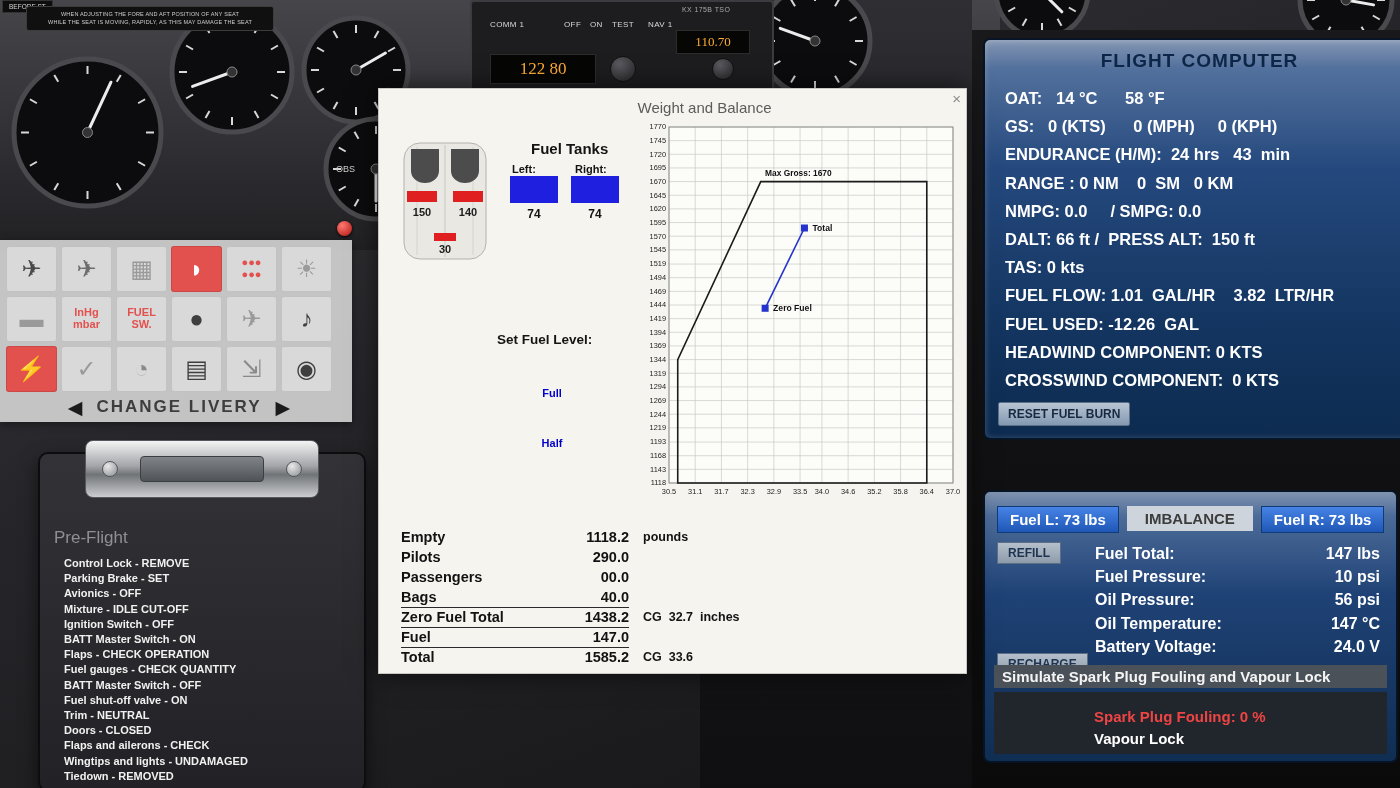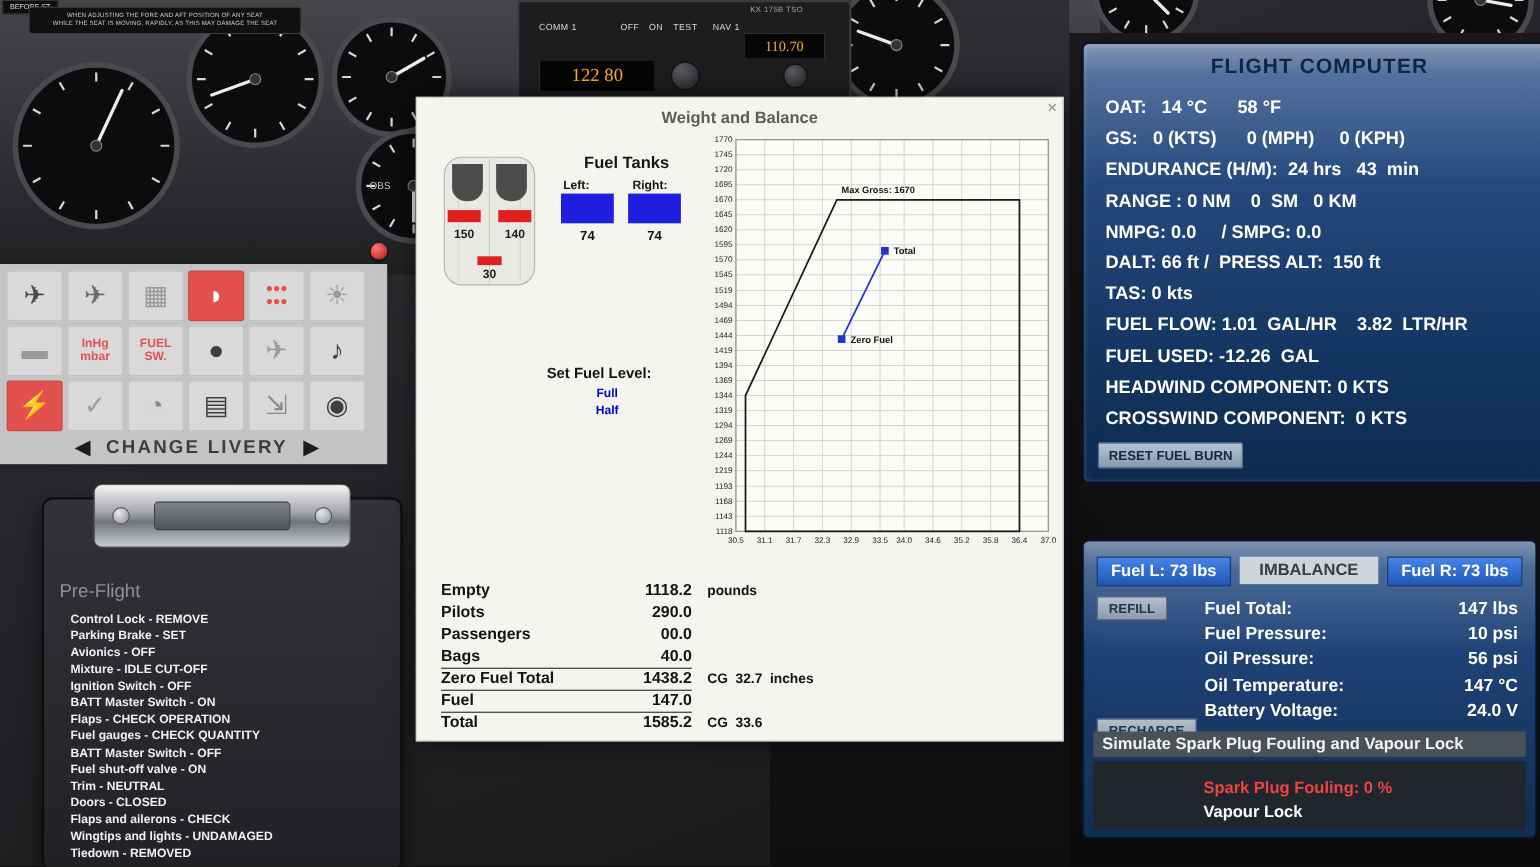--- a/index.html
+++ b/index.html
@@ -53,30 +53,30 @@
               border:1px solid #3b3e42;border-radius:4px;}
   .clip-screw{position:absolute;top:20px;width:14px;height:14px;border-radius:50%;
               background:radial-gradient(circle at 35% 30%,#e9e9e9,#8a8c90);border:1px solid #55585c;}
   .cl-title{position:absolute;left:14px;top:74px;color:#909094;font-size:17px;}
   .cl-items{position:absolute;left:24px;top:102px;right:6px;}
   .cl-item{color:#f1f1f1;font-size:11px;font-weight:bold;line-height:15.2px;white-space:nowrap;}
 
   
   .wb{position:absolute;left:378px;top:88px;width:587px;height:584px;background:#f5f4ef;z-index:5;
       border:1px solid #c9c8c3;box-shadow:0 0 24px rgba(0,0,0,.6);}
-  .wb-title{position:absolute;top:10px;width:100%;text-align:center;color:#5c5c5c;font-weight:bold;font-size:15px;}
+  .wb-title{position:absolute;top:10px;width:100%;text-align:center;color:#5c5c5c;font-weight:normal;font-size:15px;padding-left:32px;}
   .wb-close{position:absolute;right:5px;top:1px;color:#8c8c8c;font-size:15px;cursor:pointer;}
   .wb-plane{position:absolute;left:22px;top:52px;}
   .ft-heading{position:absolute;left:152px;top:51px;font-size:15px;font-weight:bold;color:#141414;}
   .ft-lbl{position:absolute;font-size:11px;font-weight:bold;color:#141414;}
   .ft-bar{position:absolute;width:48px;height:27px;}
   .ft-val{position:absolute;width:48px;text-align:center;font-weight:bold;font-size:12px;color:#141414;}
   .sf-heading{position:absolute;left:118px;top:243px;font-size:13.5px;font-weight:bold;color:#141414;}
   .wb-links{position:absolute;left:118px;top:262px;width:110px;text-align:center;}
-  .wb-link{color:#0000cc;font-size:11px;font-weight:bold;line-height:15px;cursor:pointer;}
+  .wb-link{color:#0000cc;font-size:11px;font-weight:bold;line-height:15px;cursor:pointer;margin-top:35px;}
   .wb-chart{position:absolute;left:256px;top:28px;}
   .wb-table{position:absolute;left:22px;top:438px;width:545px;}
   .wb-row{display:flex;align-items:center;height:20px;}
   .wb-lv{width:228px;display:flex;justify-content:space-between;font-weight:bold;font-size:14.5px;color:#121212;height:100%;align-items:center;}
   .wb-rule{border-bottom:1.6px solid #2a2a2a;}
   .wb-note{margin-left:14px;font-weight:bold;font-size:12.5px;color:#121212;white-space:pre;}
 
   
   .fc{position:absolute;left:983px;top:38px;width:433px;height:402px;z-index:4;border-radius:7px;
       border:2px solid #061425;box-sizing:border-box;

